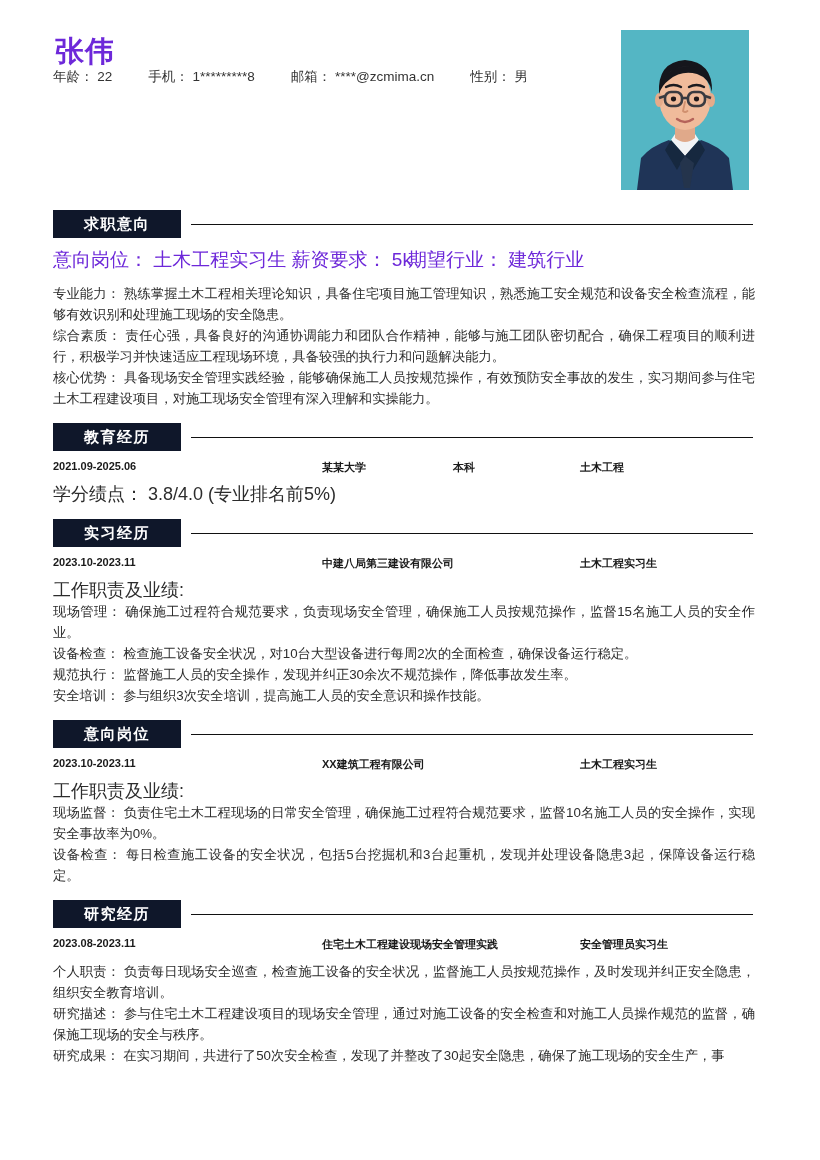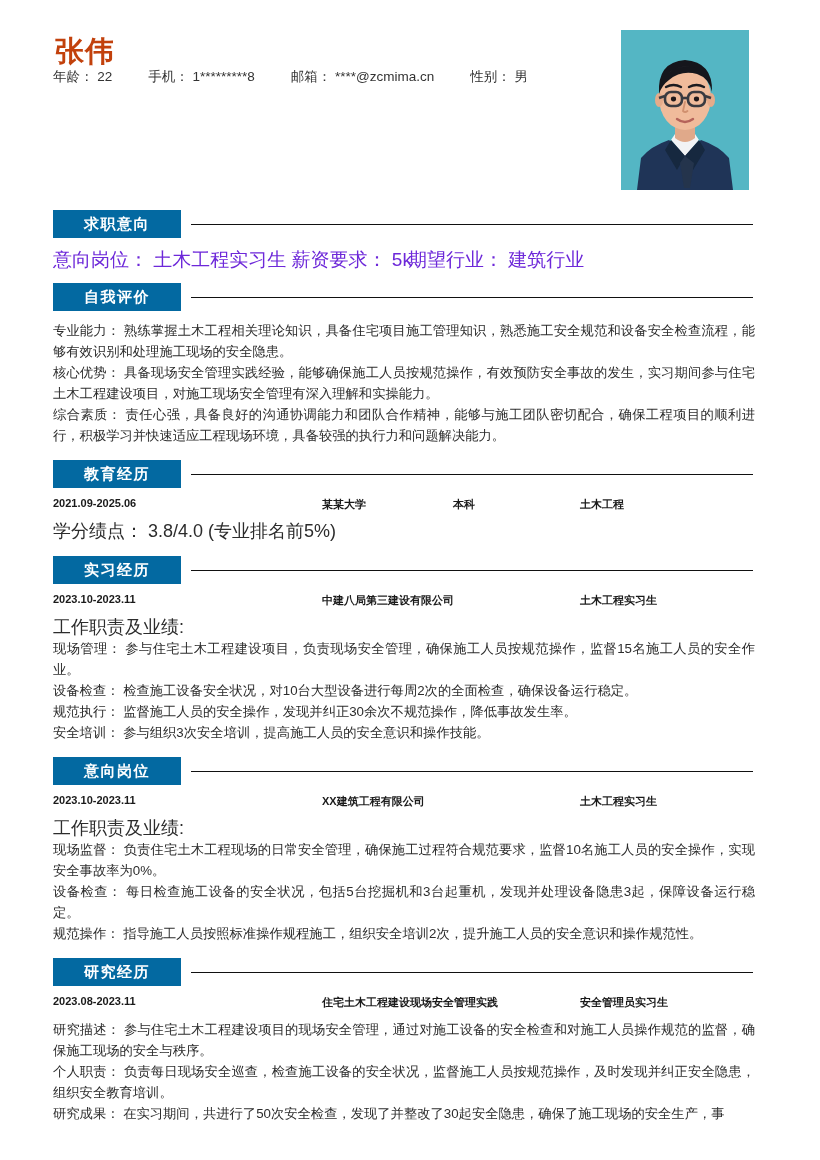--- a/index.html
+++ b/index.html
@@ -20,21 +20,21 @@
 
   
   .header {
     position: relative;
     height: 196px;
     padding-top: 36px;
   }
   .name {
     font-size: 29px;
     font-weight: bold;
-    color: #c2410c;
+    color: #6d28d9;
     letter-spacing: 1px;
     line-height: 1.1;
     margin: 0 0 0 2px;
   }
   .contact-row {
     display: flex;
     align-items: center;
     font-size: 13.5px;
     color: #333333;
     white-space: nowrap;
@@ -54,21 +54,21 @@
   
   .section { margin-top: 14px; }
   .sec-head {
     position: relative;
     display: flex;
     align-items: center;
     height: 28px;
     margin-bottom: 9px;
   }
   .sec-badge {
-    background: #0369a1;
+    background: #0f172a;
     color: #ffffff;
     font-size: 15px;
     font-weight: bold;
     letter-spacing: 1.5px;
     height: 28px;
     min-width: 128px;
     padding: 0 16px;
     display: flex;
     align-items: center;
     justify-content: center;
@@ -192,27 +192,23 @@
       <div class="sec-badge">求职意向</div>
       <div class="sec-rule"></div>
     </div>
     <div class="intent-row">
       <span class="i1">意向岗位： 土木工程实习生  薪资要求： 5k</span>
       <span class="i2">期望行业： 建筑行业</span>
     </div>
   </div>
 
   <div class="section">
-    <div class="sec-head">
-      <div class="sec-badge">自我评价</div>
-      <div class="sec-rule"></div>
-    </div>
     <p class="para">专业能力： 熟练掌握土木工程相关理论知识，具备住宅项目施工管理知识，熟悉施工安全规范和设备安全检查流程，能够有效识别和处理施工现场的安全隐患。</p>
+    <p class="para">综合素质： 责任心强，具备良好的沟通协调能力和团队合作精神，能够与施工团队密切配合，确保工程项目的顺利进行，积极学习并快速适应工程现场环境，具备较强的执行力和问题解决能力。</p>
     <p class="para">核心优势： 具备现场安全管理实践经验，能够确保施工人员按规范操作，有效预防安全事故的发生，实习期间参与住宅土木工程建设项目，对施工现场安全管理有深入理解和实操能力。</p>
-    <p class="para">综合素质： 责任心强，具备良好的沟通协调能力和团队合作精神，能够与施工团队密切配合，确保工程项目的顺利进行，积极学习并快速适应工程现场环境，具备较强的执行力和问题解决能力。</p>
   </div>
 
   <div class="section">
     <div class="sec-head">
       <div class="sec-badge">教育经历</div>
       <div class="sec-rule"></div>
     </div>
     <div class="entry-row edu">
       <span class="c1">2021.09-2025.06</span>
       <span class="c2">某某大学</span>
@@ -226,50 +222,49 @@
     <div class="sec-head">
       <div class="sec-badge">实习经历</div>
       <div class="sec-rule"></div>
     </div>
     <div class="entry-row exp">
       <span class="c1">2023.10-2023.11</span>
       <span class="c2">中建八局第三建设有限公司</span>
       <span class="c3">土木工程实习生</span>
     </div>
     <div class="line sub">工作职责及业绩:</div>
-    <p class="para">现场管理： 参与住宅土木工程建设项目，负责现场安全管理，确保施工人员按规范操作，监督15名施工人员的安全作业。</p>
+    <p class="para">现场管理： 确保施工过程符合规范要求，负责现场安全管理，确保施工人员按规范操作，监督15名施工人员的安全作业。</p>
     <p class="para">设备检查： 检查施工设备安全状况，对10台大型设备进行每周2次的全面检查，确保设备运行稳定。</p>
     <p class="para">规范执行： 监督施工人员的安全操作，发现并纠正30余次不规范操作，降低事故发生率。</p>
     <p class="para">安全培训： 参与组织3次安全培训，提高施工人员的安全意识和操作技能。</p>
   </div>
 
   <div class="section">
     <div class="sec-head">
       <div class="sec-badge">意向岗位</div>
       <div class="sec-rule"></div>
     </div>
     <div class="entry-row exp">
       <span class="c1">2023.10-2023.11</span>
       <span class="c2">XX建筑工程有限公司</span>
       <span class="c3">土木工程实习生</span>
     </div>
     <div class="line sub">工作职责及业绩:</div>
     <p class="para">现场监督： 负责住宅土木工程现场的日常安全管理，确保施工过程符合规范要求，监督10名施工人员的安全操作，实现安全事故率为0%。</p>
     <p class="para">设备检查： 每日检查施工设备的安全状况，包括5台挖掘机和3台起重机，发现并处理设备隐患3起，保障设备运行稳定。</p>
-    <p class="para">规范操作： 指导施工人员按照标准操作规程施工，组织安全培训2次，提升施工人员的安全意识和操作规范性。</p>
   </div>
 
   <div class="section">
     <div class="sec-head">
       <div class="sec-badge">研究经历</div>
       <div class="sec-rule"></div>
     </div>
     <div class="entry-row exp">
       <span class="c1">2023.08-2023.11</span>
       <span class="c2">住宅土木工程建设现场安全管理实践</span>
       <span class="c3">安全管理员实习生</span>
     </div>
+    <p class="para">个人职责： 负责每日现场安全巡查，检查施工设备的安全状况，监督施工人员按规范操作，及时发现并纠正安全隐患，组织安全教育培训。</p>
     <p class="para">研究描述： 参与住宅土木工程建设项目的现场安全管理，通过对施工设备的安全检查和对施工人员操作规范的监督，确保施工现场的安全与秩序。</p>
-    <p class="para">个人职责： 负责每日现场安全巡查，检查施工设备的安全状况，监督施工人员按规范操作，及时发现并纠正安全隐患，组织安全教育培训。</p>
     <p class="para">研究成果： 在实习期间，共进行了50次安全检查，发现了并整改了30起安全隐患，确保了施工现场的安全生产，事</p>
   </div>
 
 </div>
 
 </body></html>

